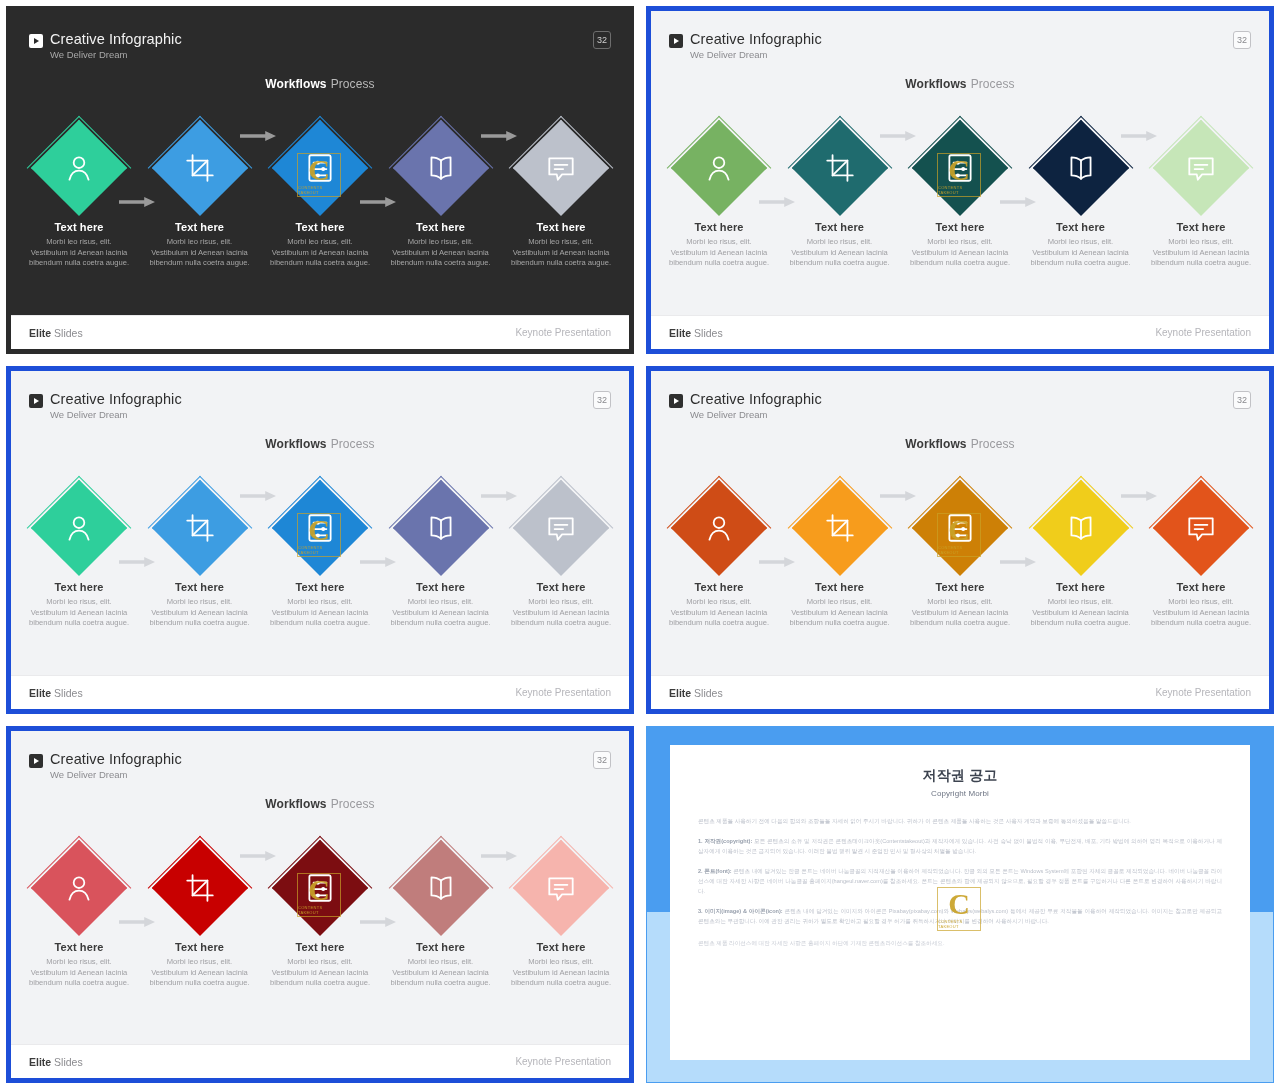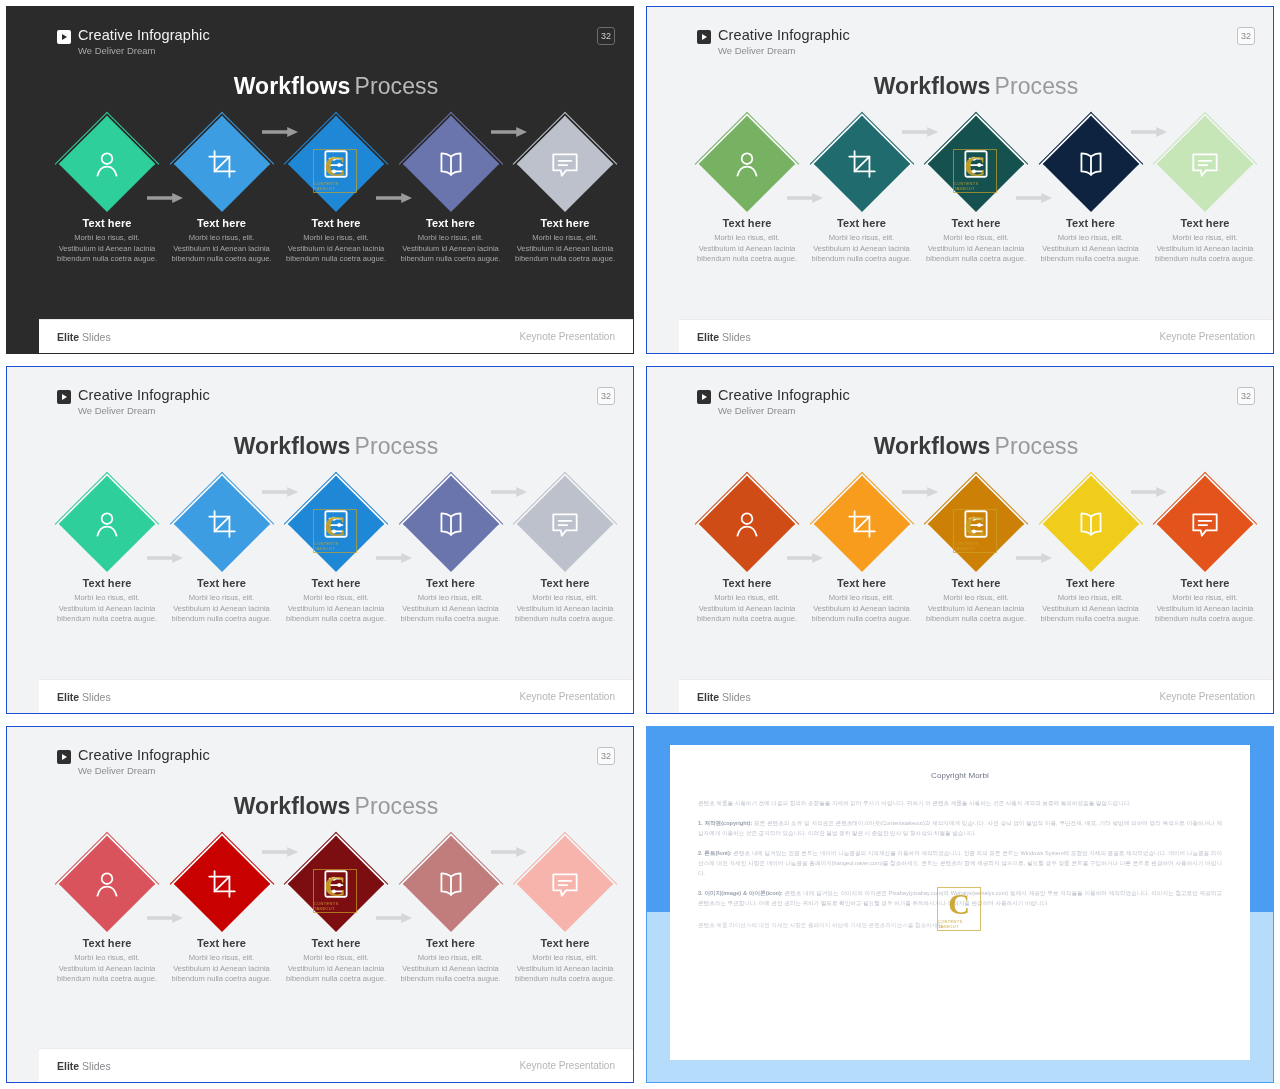--- a/index.html
+++ b/index.html
@@ -17,22 +17,21 @@
     background: #ffffff;
   }
   .cell { position: relative; padding: 6px; }
 
   
   .slide {
     position: relative;
     width: 100%; height: 100%;
     display: flex; flex-direction: column;
     overflow: hidden;
-    border: 1px solid #1d4ed8;
-    padding-left: 32px;
+    border: 5px solid #1d4ed8;
   }
   .slide.dark { background: #2b2b2b; border-color: #2b2b2b; }
   .slide.light { background: #f2f3f5; }
 
   
   .slide-body {
     position: relative;
     flex: 1 1 auto;
     overflow: hidden;
   }
@@ -79,21 +78,21 @@
     display: flex; align-items: center; justify-content: center;
     font-size: 9px;
   }
   .dark .page-badge { border: 1px solid #6d6d6d; color: #cfcfcf; }
   .light .page-badge { border: 1px solid #c2c2c6; color: #8a8a8e; background: #fbfbfc; }
 
   
   .sl-title {
     position: absolute; top: 66px; left: 0; right: 0;
     text-align: center;
-    font-size: 23px; letter-spacing: .1px;
+    font-size: 12px; letter-spacing: .1px;
     z-index: 4;
   }
   .sl-title .t1 { font-weight: bold; }
   .sl-title .t2 { font-weight: normal; margin-left: 4px; }
   .dark .sl-title .t1 { color: #ffffff; }
   .dark .sl-title .t2 { color: #b9b9b9; }
   .light .sl-title .t1 { color: #3a3a3a; }
   .light .sl-title .t2 { color: #9a9a9e; }
 
   
@@ -942,20 +941,21 @@
         <div class="sl-footer">
           <div class="foot-left"><b>Elite</b> <span>Slides</span></div>
           <div class="foot-right">Keynote Presentation</div>
         </div>
       </div>
     </div>
   <div class="cell">
       <div class="copyslide">
         <div class="lower-tint"></div>
         <div class="copypaper">
+          <div class="cp-title">저작권 공고</div>
           <div class="cp-sub">Copyright Morbi</div>
           <div class="cp-body">
             <p class="cp-para">콘텐츠 제품을 사용하기 전에 다음의 합의와 조항들을 자세히 읽어 주시기 바랍니다. 귀하가 이 콘텐츠 제품을 사용하는 것은 사용자 계약과 보증에 동의하셨음을 말씀드립니다.</p>
             <p class="cp-para"><b>1. 저작권(copyright):</b><span> 모든 콘텐츠의 소유 및 저작권은 콘텐츠테이크아웃(Contentstakeout)과 제작자에게 있습니다. 사전 승낙 없이 불법적 이용, 무단전재, 배포, 기타 방법에 의하여 영리 목적으로 이용하거나 제삼자에게 이용하는 것은 금지되어 있습니다. 이러한 불법 행위 발견 시 준엄한 민사 및 형사상의 처벌을 받습니다.</span></p>
             <p class="cp-para"><b>2. 폰트(font):</b><span> 콘텐츠 내에 담겨있는 한글 폰트는 네이버 나눔글꼴의 지적재산을 이용하여 제작되었습니다. 한글 외의 모든 폰트는 Windows System에 포함된 자체의 글꼴로 제작되었습니다. 네이버 나눔글꼴 라이선스에 대한 자세한 사항은 네이버 나눔글꼴 홈페이지(hangeul.naver.com)를 참조하세요. 폰트는 콘텐츠와 함께 제공되지 않으므로, 필요할 경우 정품 폰트를 구입하거나 다른 폰트로 변경하여 사용하시기 바랍니다.</span></p>
             <p class="cp-para"><b>3. 이미지(image) &amp; 아이콘(icon):</b><span> 콘텐츠 내에 담겨있는 이미지와 아이콘은 Pixabay(pixabay.com)와 Webalys(webalys.com) 등에서 제공한 무료 저작물을 이용하여 제작되었습니다. 이미지는 참고로만 제공되고 콘텐츠와는 무관합니다. 이에 관한 권리는 귀하가 별도로 확인하고 필요할 경우 허가를 취득하시거나 이미지를 변경하여 사용하시기 바랍니다.</span></p>
             <p class="cp-foot">콘텐츠 제품 라이선스에 대한 자세한 사항은 홈페이지 하단에 기재한 콘텐츠라이선스를 참조하세요.</p>
           </div>
         </div>
         <div class="watermark" style="position: absolute; left: 50%; top: 160px; transform: translateX(-50%); z-index: 9;">

